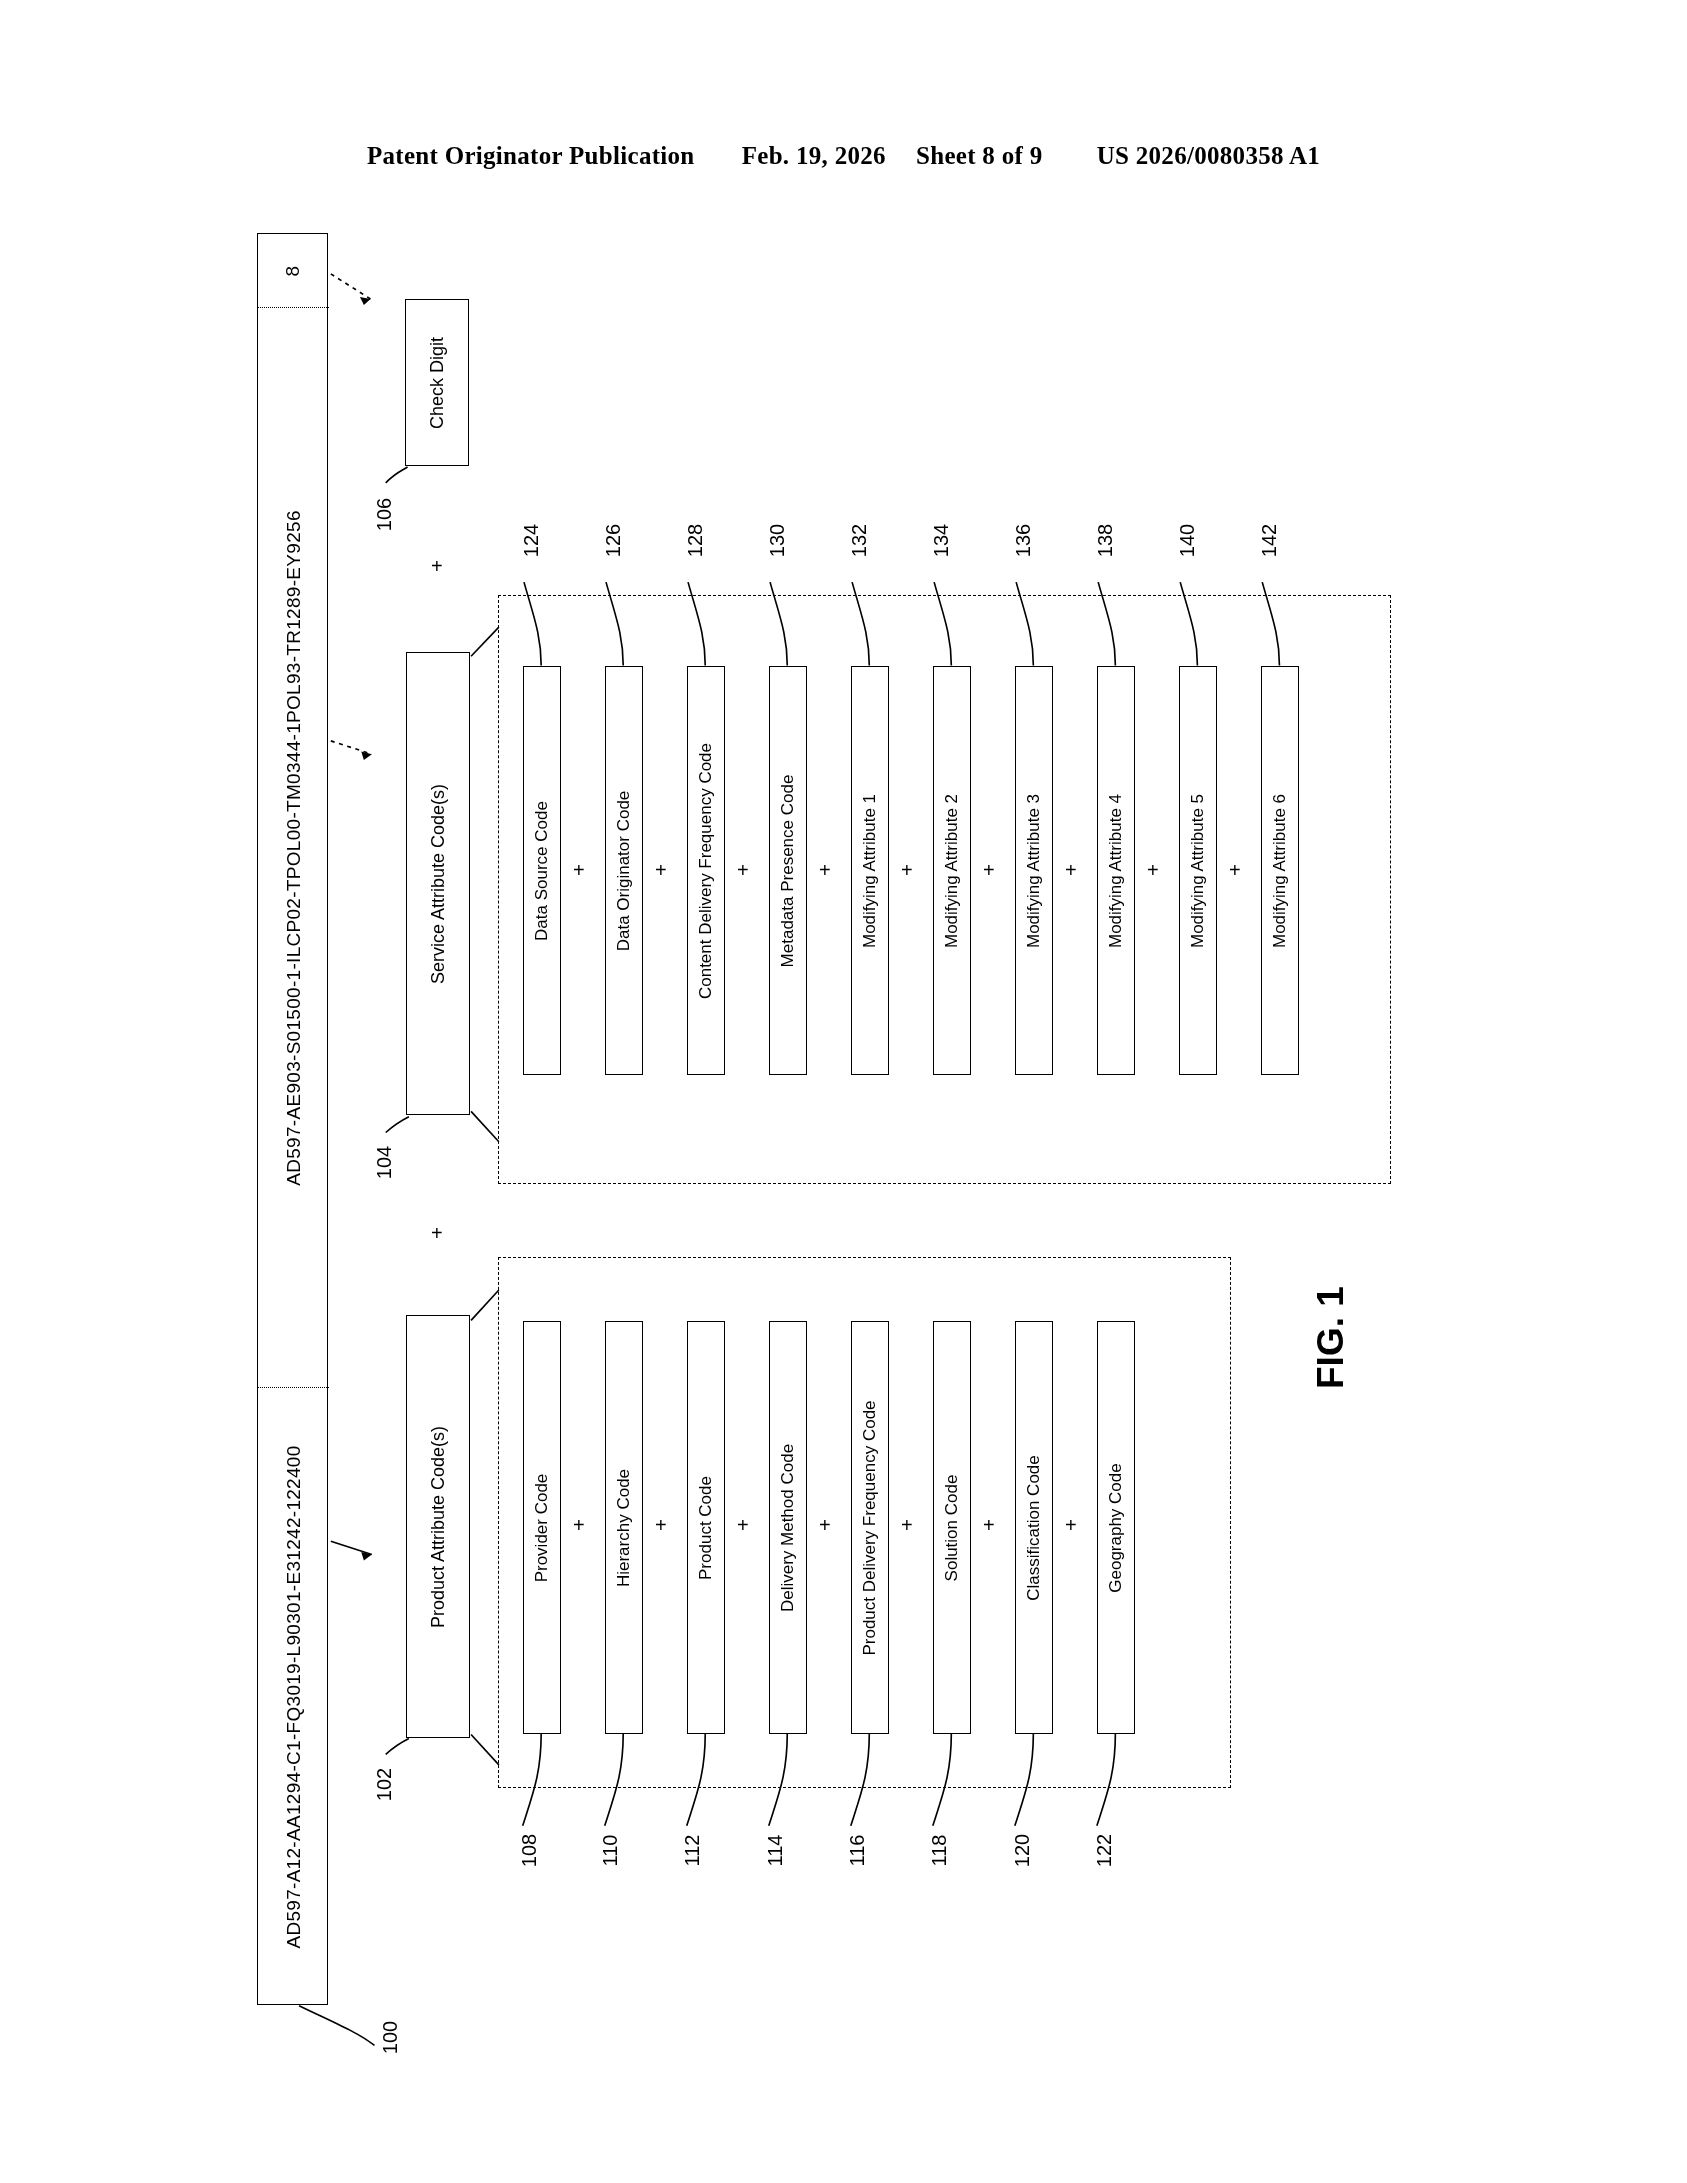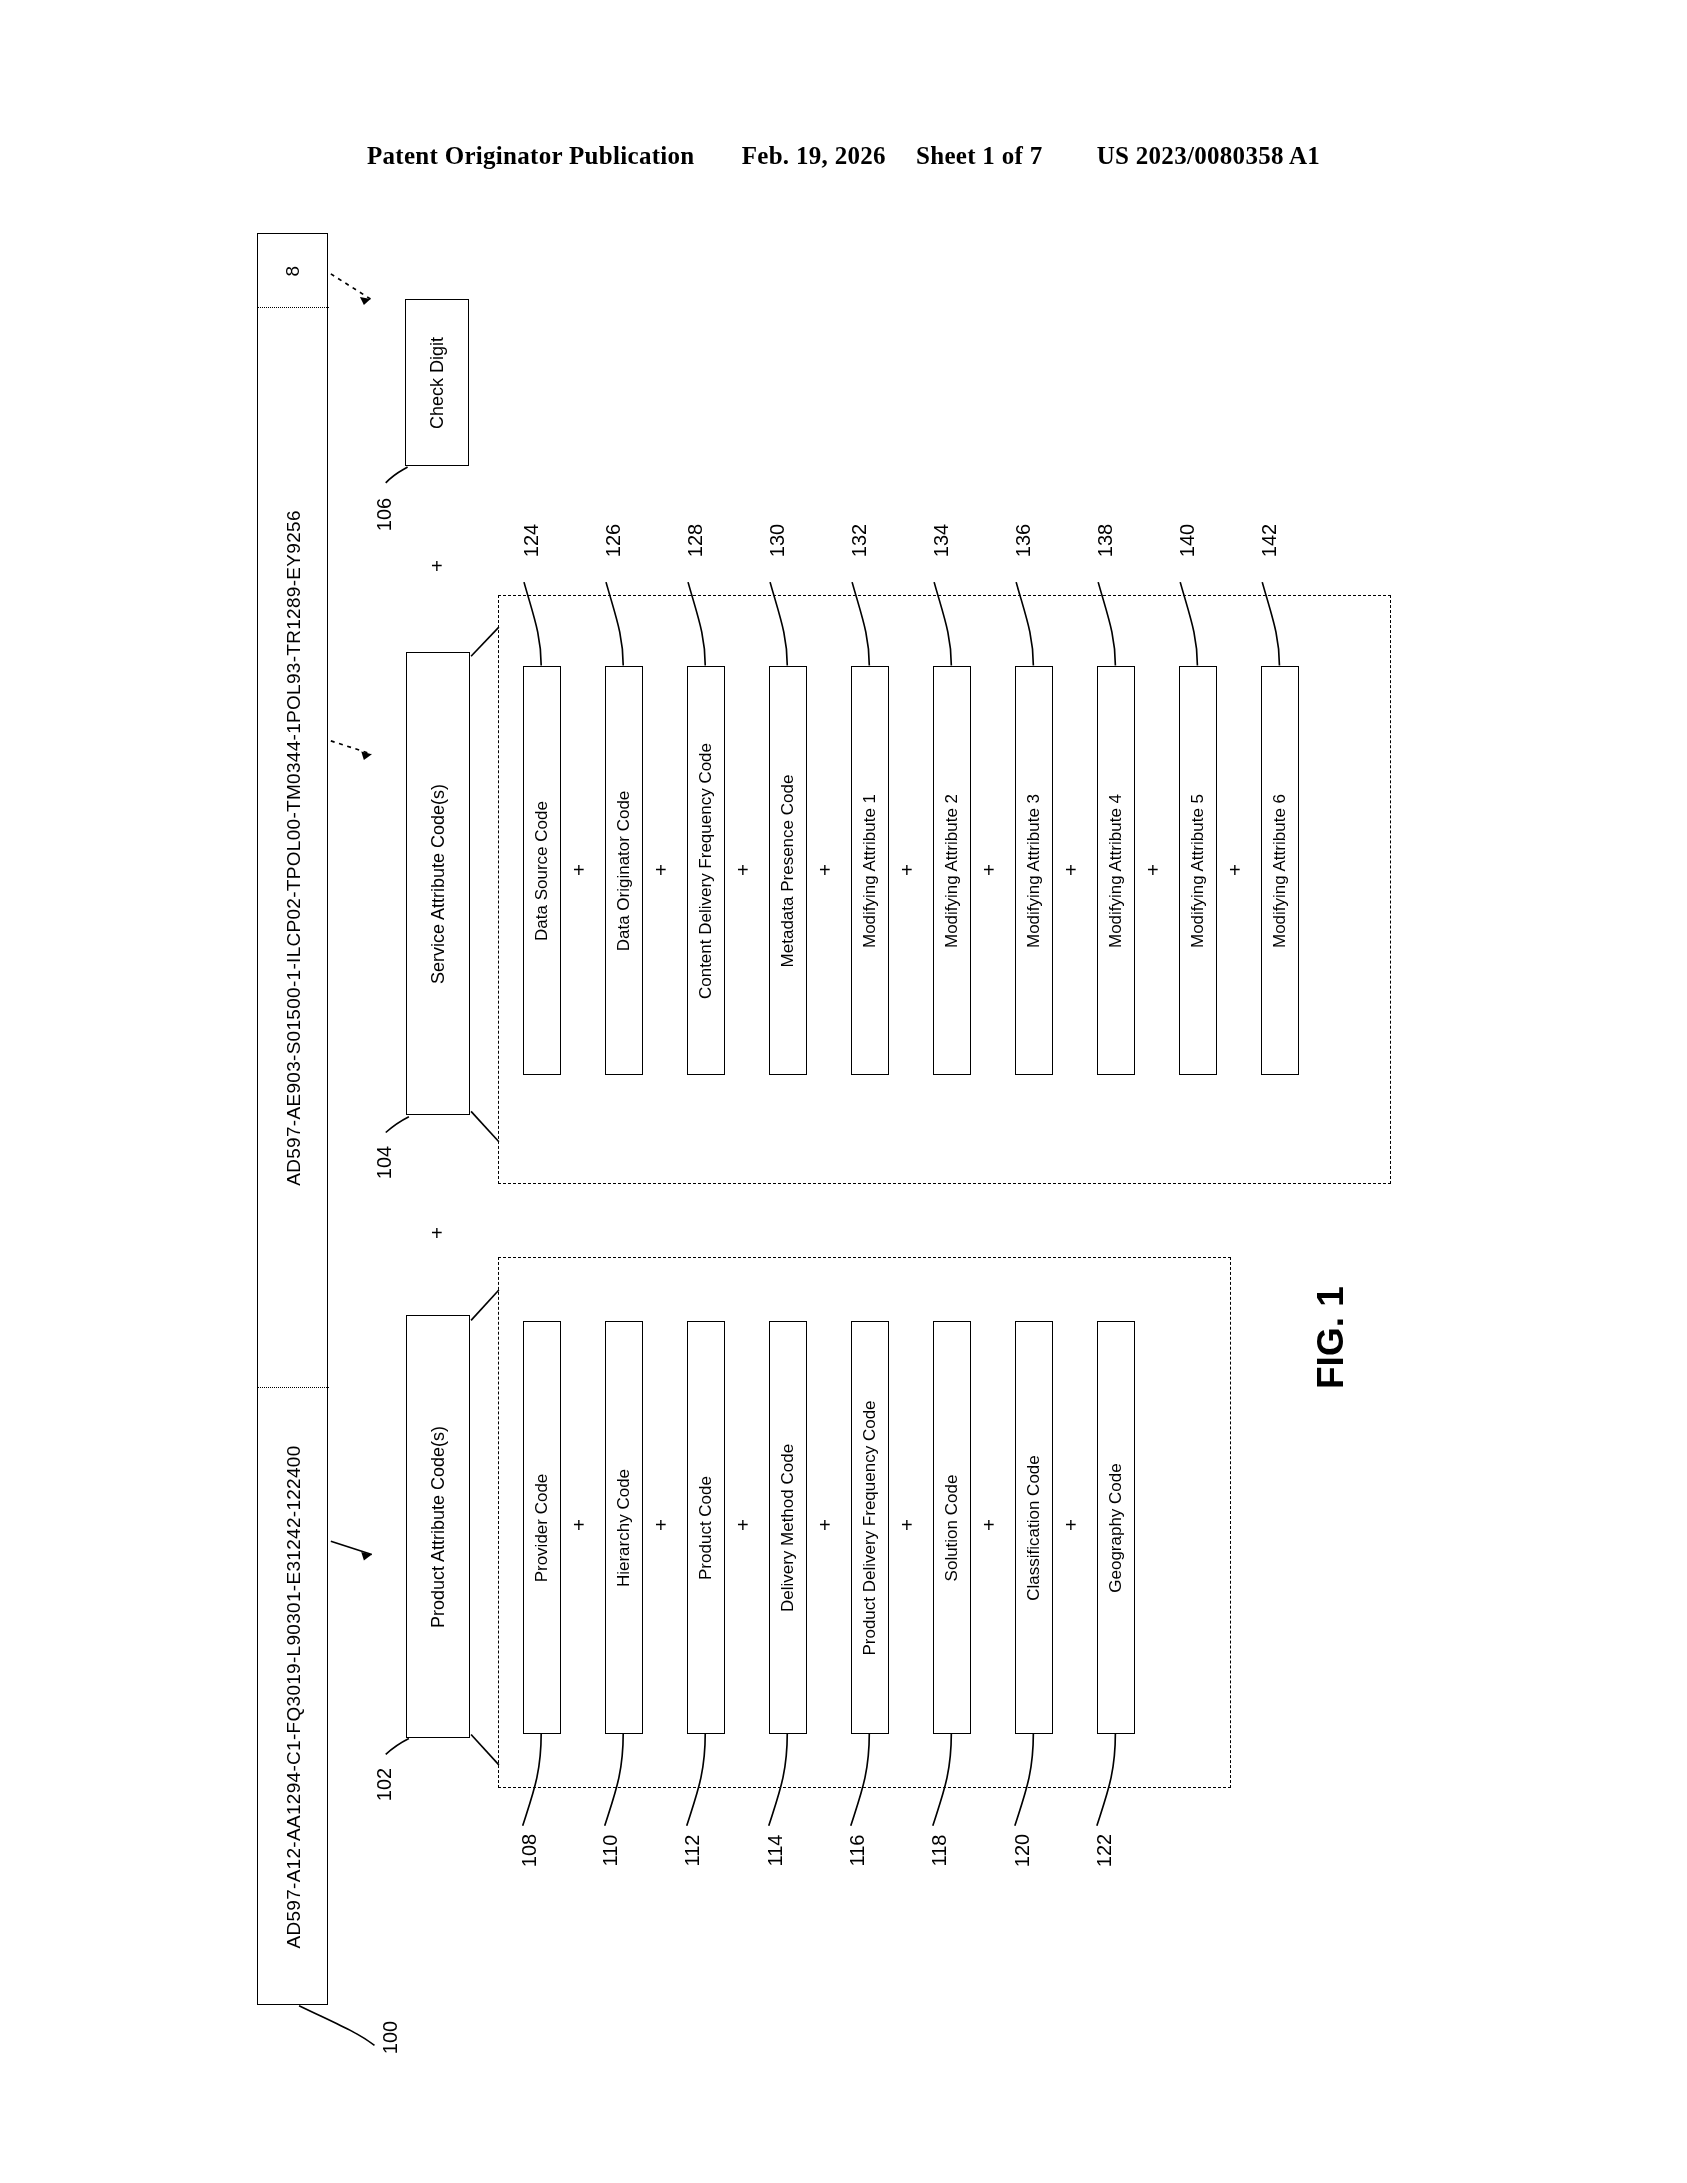--- a/index.html
+++ b/index.html
@@ -206,23 +206,23 @@
   }
 </style>
 </head>
 <body>
 
 <div id="pub-header">
   <span>Patent Originator Publication</span>
   <span class="hdr-gap-1"></span>
   <span>Feb. 19, 2026</span>
   <span class="hdr-gap-2"></span>
-  <span>Sheet 1 of 7</span>
+  <span>Sheet 8 of 9</span>
   <span class="hdr-gap-4"></span>
-  <span>US 2023/0080358 A1</span>
+  <span>US 2026/0080358 A1</span>
 </div>
 
 <div id="figure">
 
   <svg class="overlay" viewBox="0 0 2550 3300">
 
     <path d="M500 414 L560 452" stroke="#000" stroke-width="2.5" stroke-dasharray="6 7" fill="none"></path>
     <path d="M560 452 l-16 -3 l6 12 z" fill="#000"></path>
 
     <path d="M500 1120 L562 1140" stroke="#000" stroke-width="2.5" stroke-dasharray="6 7" fill="none"></path>

